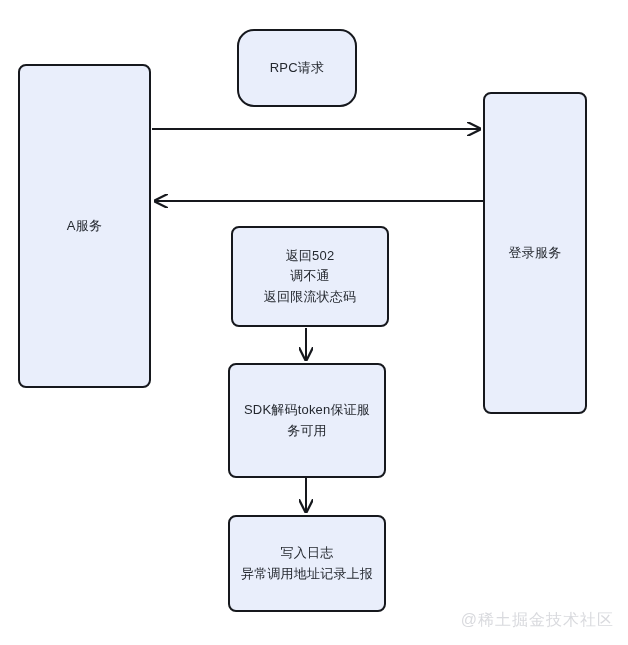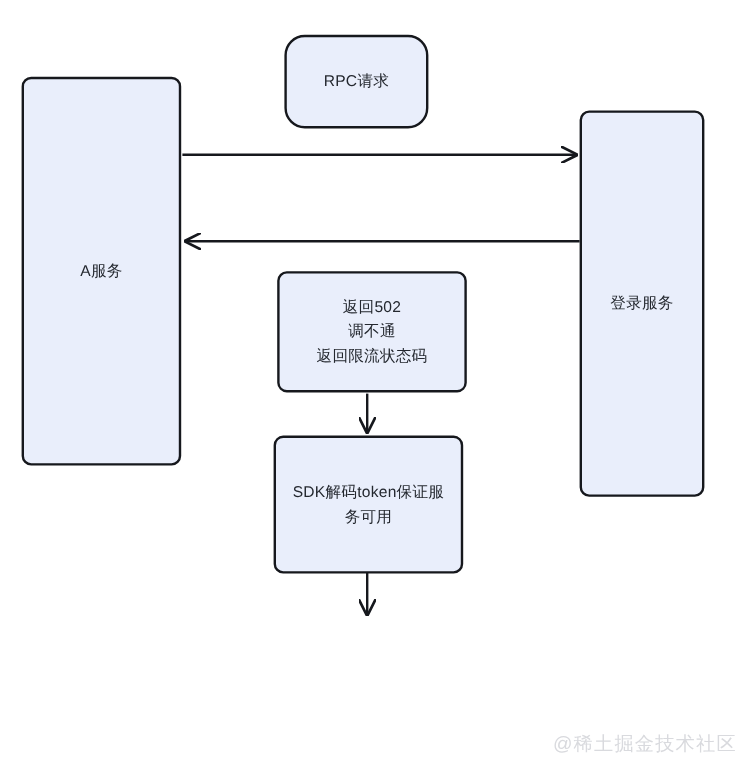--- a/index.html
+++ b/index.html
@@ -107,16 +107,20 @@
   <div class="node" id="node-return-502">
     <span class="node-label">返回502
 调不通
 返回限流状态码</span>
   </div>
 
   <div class="node" id="node-sdk-decode">
     <span class="node-label">SDK解码token保证服务可用</span>
   </div>
 
+  <div class="node" id="node-write-log">
+    <span class="node-label">写入日志
+异常调用地址记录上报</span>
+  </div>
 
   <div class="watermark">@稀土掘金技术社区</div>
 
 </div>
 
 </body></html>

